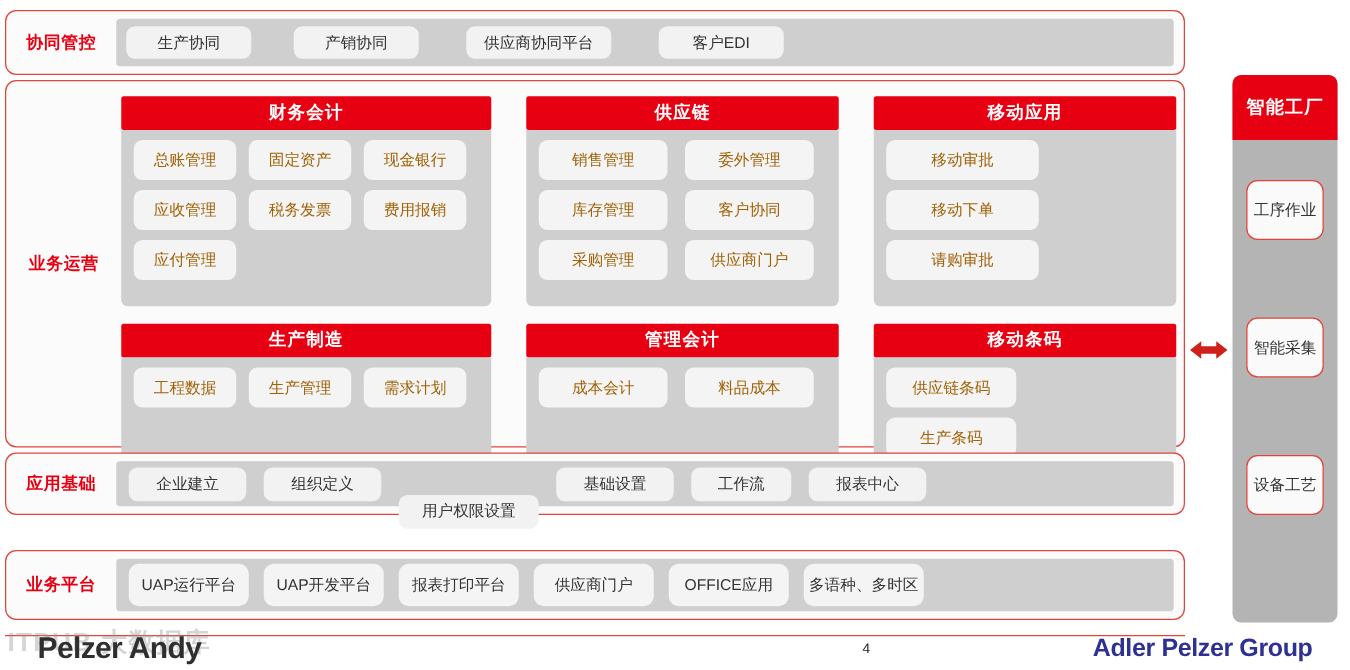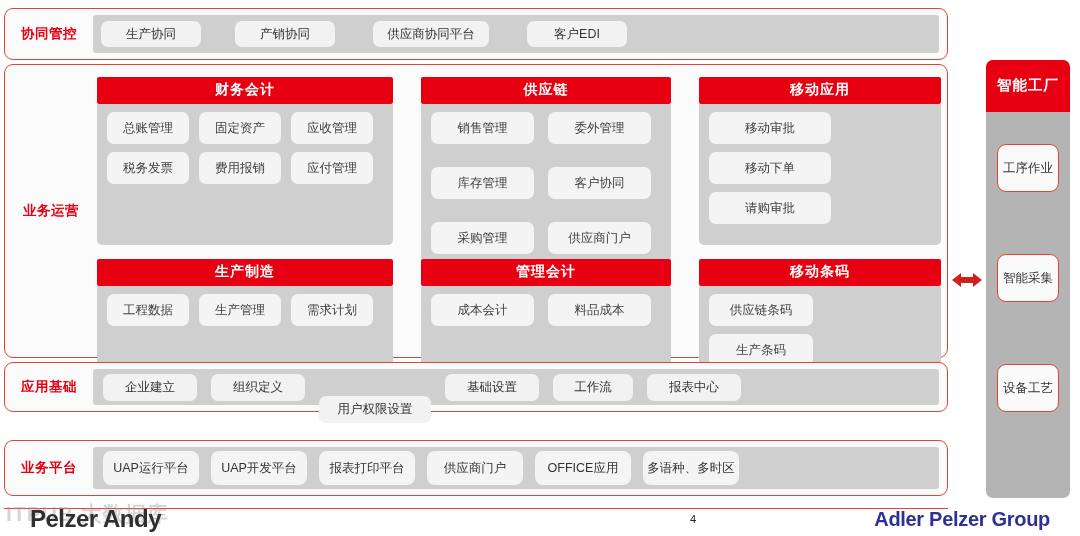--- a/index.html
+++ b/index.html
@@ -100,35 +100,35 @@
     display: flex;
     flex-wrap: wrap;
     align-content: flex-start;
     gap: 8px 10px;
     box-sizing: border-box;
   }
   .tile {
     background: #f4f4f4;
     border-radius: 7px;
     font-size: 12.5px;
-    color: #404040;
+    color: #a16207;
     height: 32px;
     line-height: 32px;
     text-align: center;
     white-space: nowrap;
     box-sizing: border-box;
   }
   .m-fin .tile { width: 82px; }
   .m-mfg .tile { width: 82px; }
   .m-scm .tile { width: 103px; }
   .m-mgacc .tile { width: 103px; }
   .m-mobapp .tile { width: 122px; }
   .m-mobbar .tile { width: 104px; }
   .m-scm .module-body,
-  .m-mgacc .module-body { gap: 23px 14px; }
+  .m-mgacc .module-body { gap: 8px 14px; }
   .m-mobapp .module-body,
   .m-mobbar .module-body { gap: 8px 16px; }
 
   
   #row-base { left: 4px; top: 362px; width: 944px; height: 50px; }
   #row-base .band-body { padding-left: 10px; gap: 14px; }
   #row-base .chip { width: 94px; height: 27px; line-height: 27px; }
   #row-base .chip.w-lg { width: 112px; margin-top: 44px; }
   #row-base .chip.w-sm { width: 80px; }
 
@@ -247,20 +247,21 @@
 
 <div class="band" id="row-ops">
   <div class="band-label">业务运营</div>
   <div class="ops-grid">
 
     <div class="module m-fin">
       <div class="module-head">财务会计</div>
       <div class="module-body">
         <div class="tile">总账管理</div>
         <div class="tile">固定资产</div>
+        <div class="tile">现金银行</div>
         <div class="tile">应收管理</div>
         <div class="tile">税务发票</div>
         <div class="tile">费用报销</div>
         <div class="tile">应付管理</div>
       </div>
     </div>
 
     <div class="module m-scm">
       <div class="module-head">供应链</div>
       <div class="module-body">

